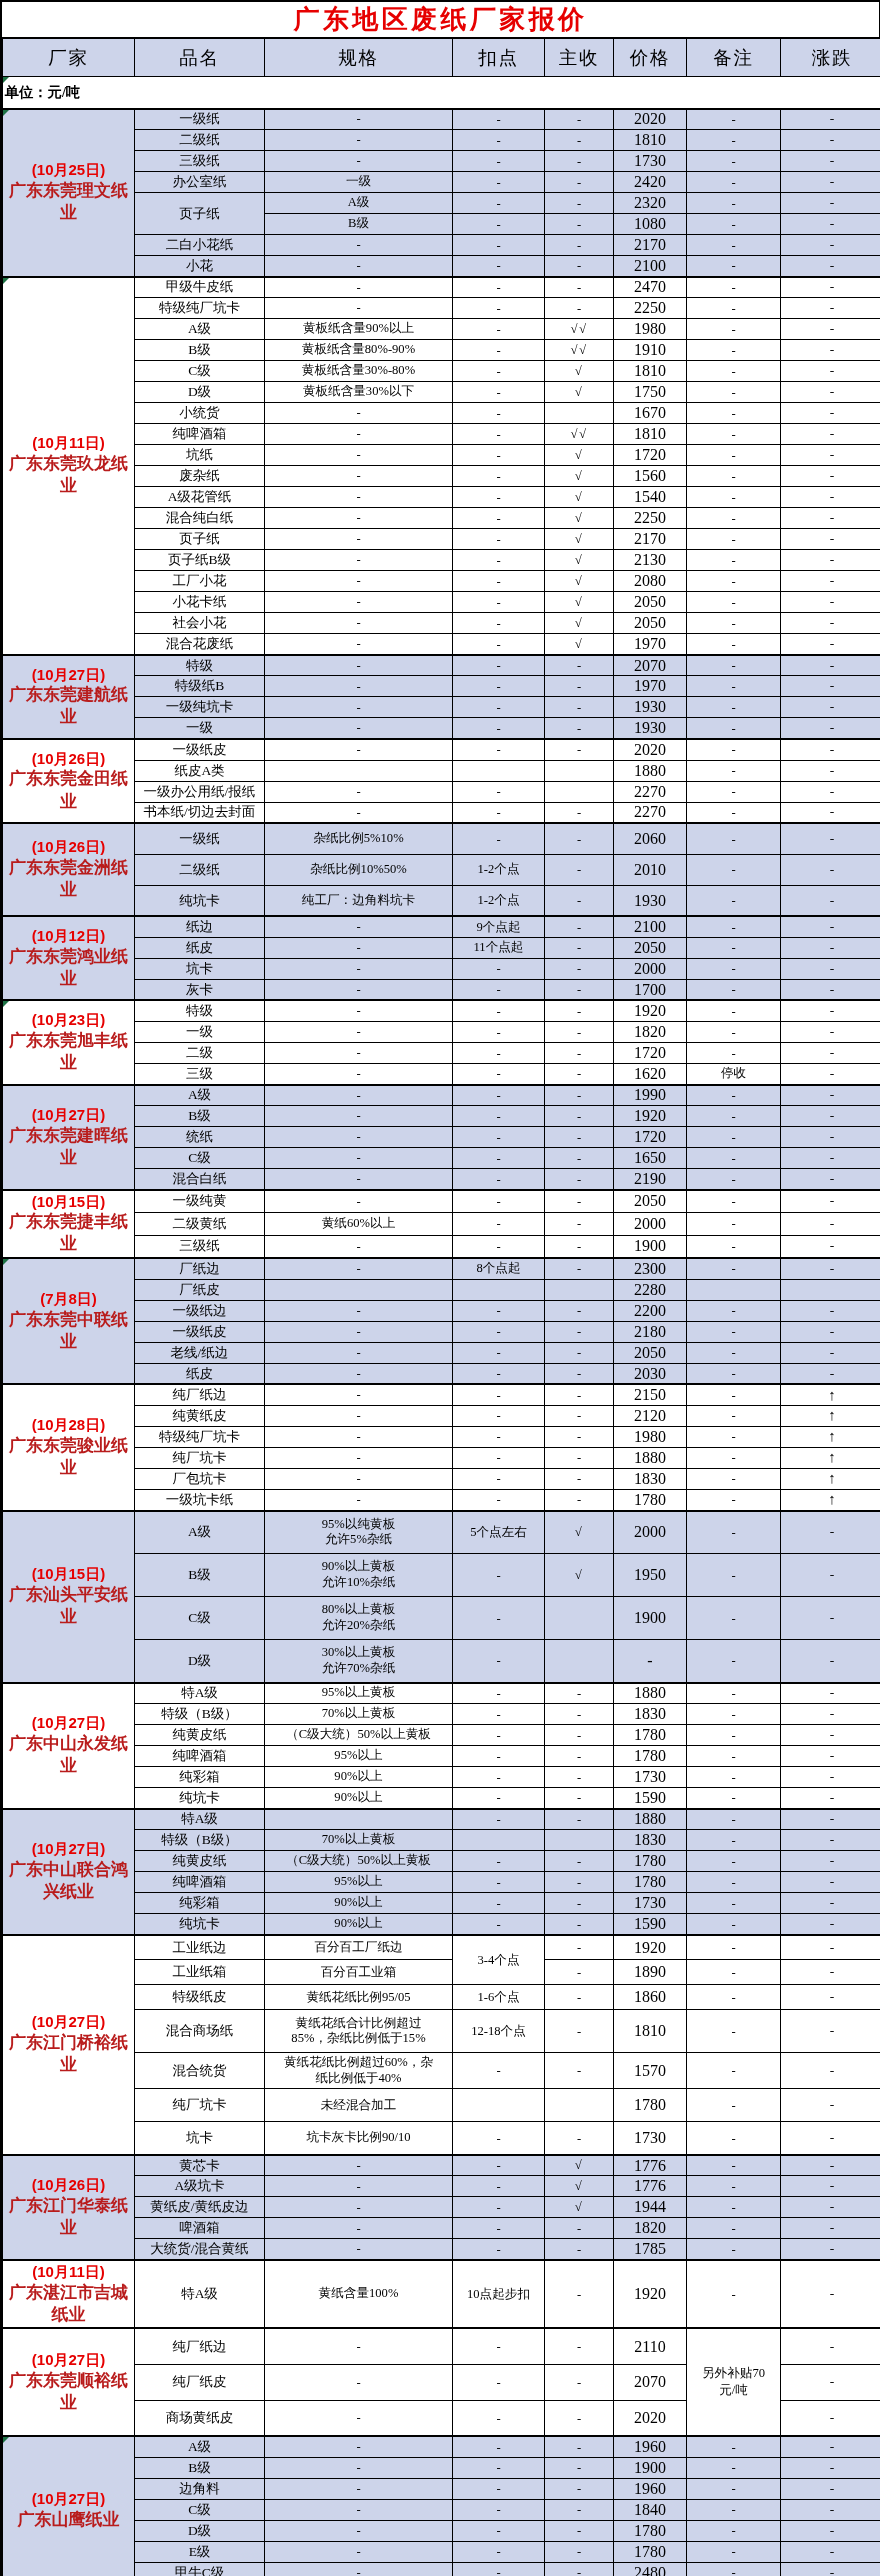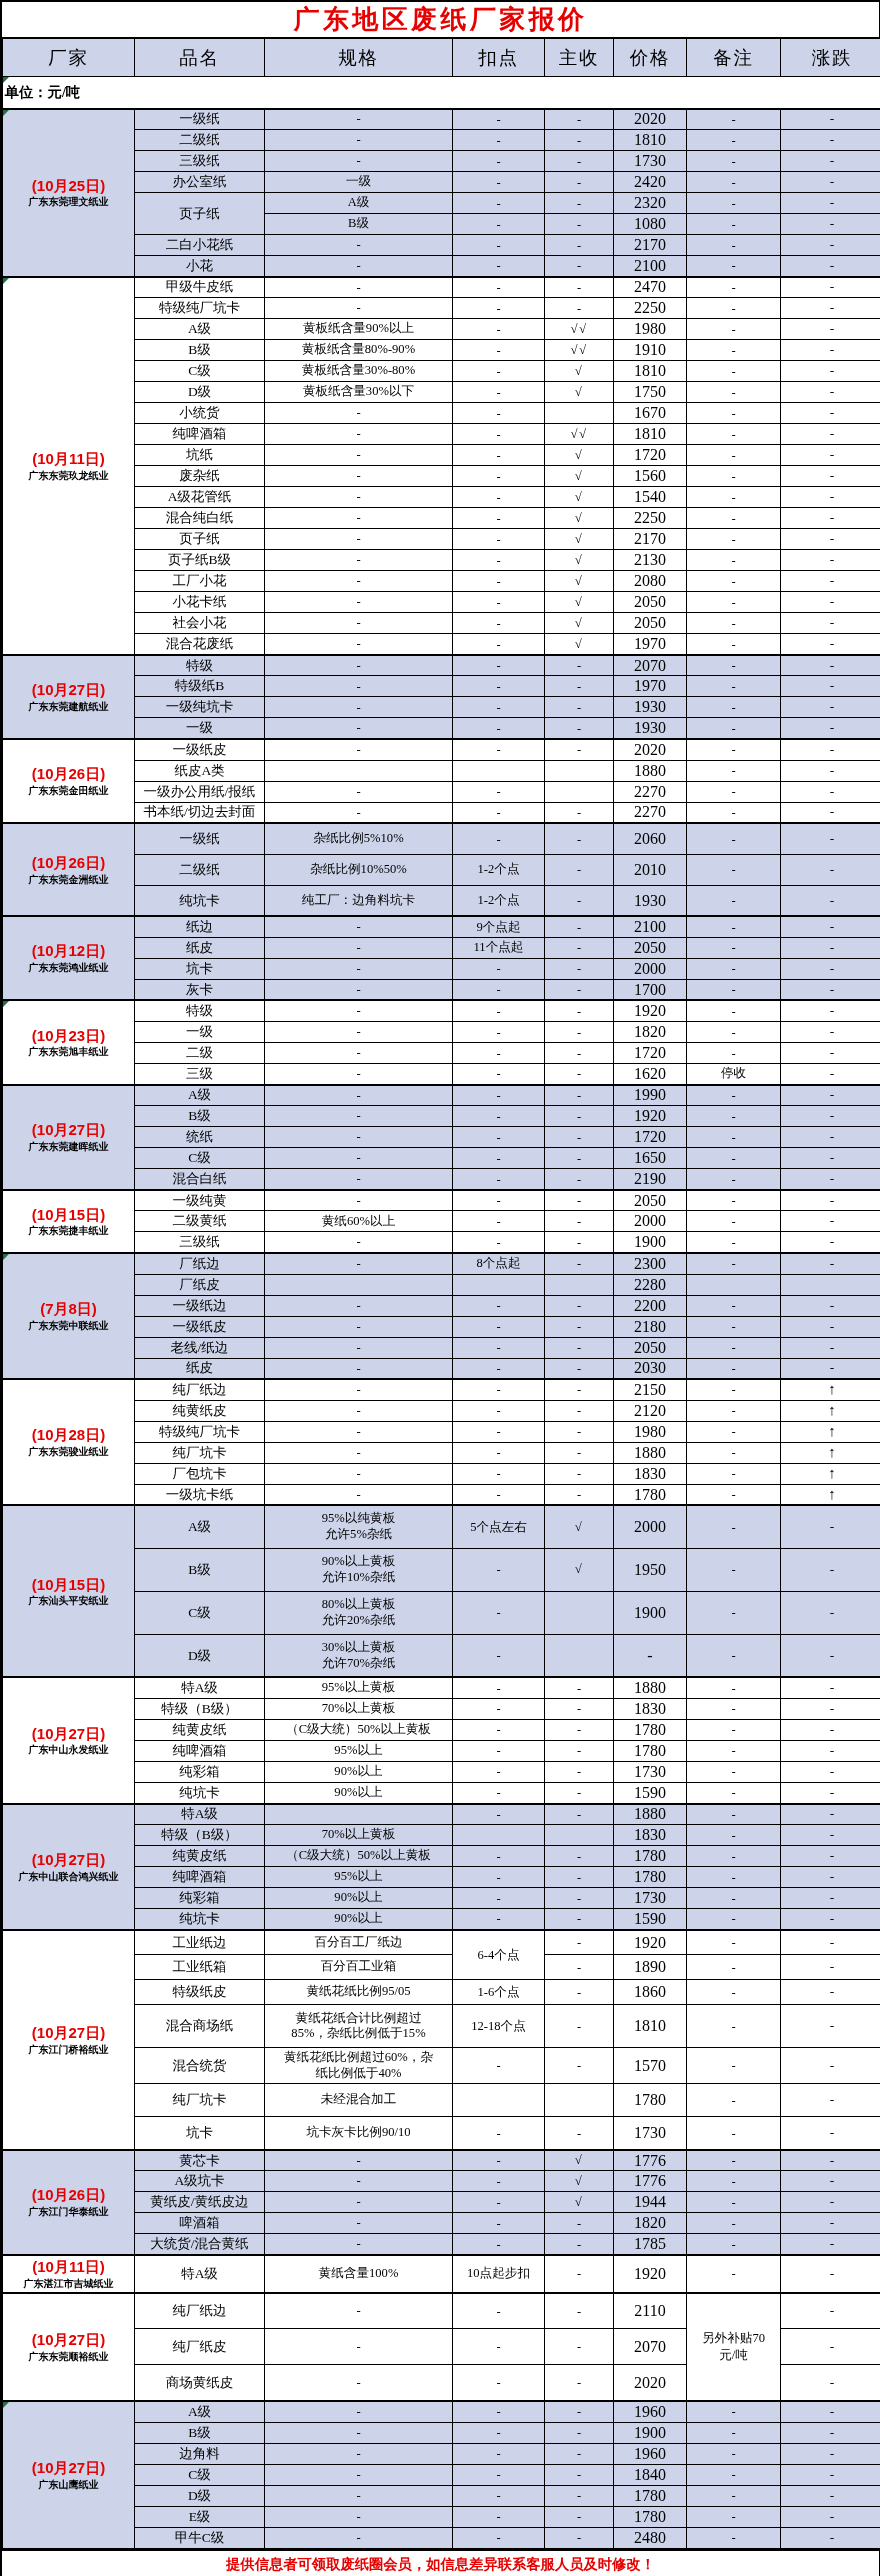--- a/index.html
+++ b/index.html
@@ -34,21 +34,21 @@
   }
   tr{height:21px;}
   tr.unit-row{height:32px;}
   tr.unit-row td{border:0.8px solid #000;border-bottom:1.7px solid #000;background:#fff;text-align:left;position:relative;}
   tr.unit-row span{font-size:14.3px;font-weight:bold;}
   tr.blue td{background:#cdd4ea;}
   tr.white td{background:#ffffff;}
   tr.sec-start td{border-top:2.1px solid #000;}
   td.factory{position:relative;padding:1.7px 3.4px;margin-top:15px;}
   td.factory .date{color:#e60000;font-weight:bold;font-size:15px;font-family:"Liberation Sans",sans-serif;line-height:1.25;}
-  td.factory .company{color:#000000;font-weight:bold;font-size:10px;line-height:1.3;}
+  td.factory .company{color:#b91c1c;font-weight:bold;font-size:17px;line-height:1.3;}
   td.product-cell{font-size:13.5px;}
   td.spec-cell{white-space:pre-line;font-size:12.6px;line-height:1.25;}
   td.deduct-cell{font-size:12.6px;}
   td.main-collect-cell{font-size:12.6px;}
   td.main-collect-cell.check{font-style:italic;font-weight:bold;letter-spacing:1.7px;}
   td.price-cell{font-size:16px;}
   td.note-cell{font-size:12.6px;white-space:pre-line;}
   td.trend-cell{font-size:13.5px;}
   td.trend-cell.arrow{font-weight:bold;font-size:15px;}
   .flag::before{
@@ -888,21 +888,21 @@
           <td class="note-cell">-</td>
           <td class="trend-cell">-</td>
         </tr>
         <tr class="white sec-start" style="height: 25px;">
           <td rowspan="7" class="factory">
             <div class="date">(10月27日)</div>
             <div class="company">广东江门桥裕纸业</div>
           </td>
           <td class="product-cell">工业纸边</td>
           <td class="spec-cell">百分百工厂纸边</td>
-          <td rowspan="2" class="deduct-cell">6-4个点</td>
+          <td rowspan="2" class="deduct-cell">3-4个点</td>
           <td class="main-collect-cell">-</td>
           <td class="price-cell">1920</td>
           <td class="note-cell">-</td>
           <td class="trend-cell">-</td>
         </tr>
         <tr class="white" style="height: 25px;">
           <td class="product-cell">工业纸箱</td>
           <td class="spec-cell">百分百工业箱</td>
           <td class="main-collect-cell">-</td>
           <td class="price-cell">1890</td>

